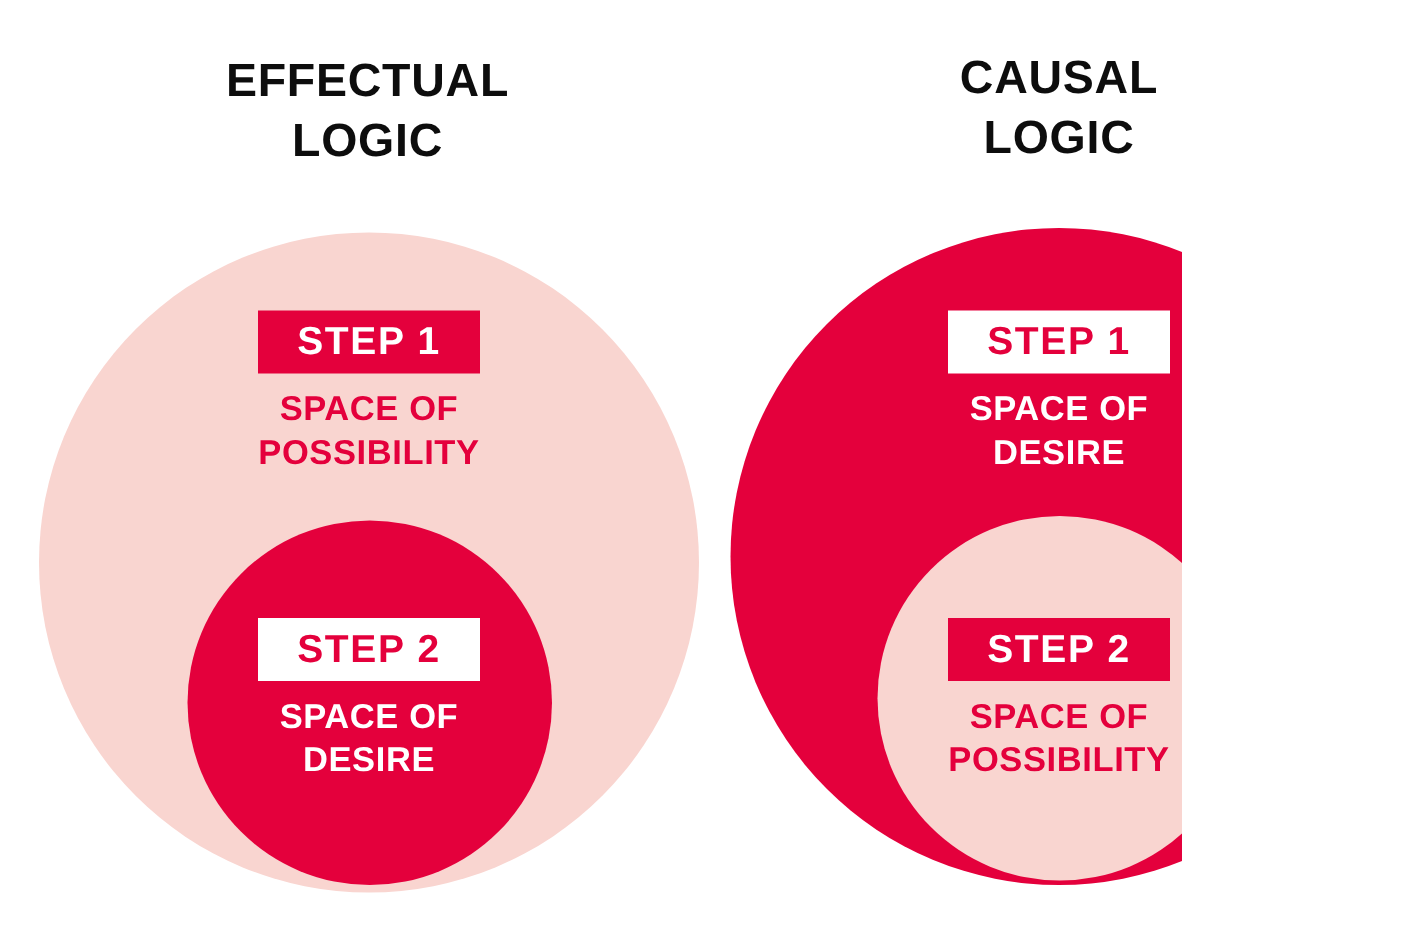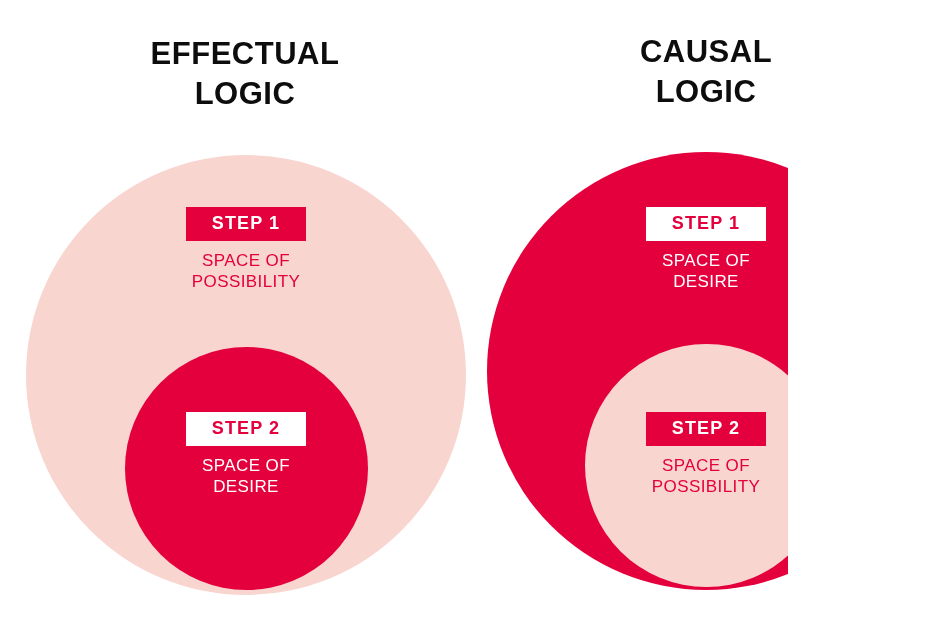--- a/index.html
+++ b/index.html
@@ -60,32 +60,32 @@
   }
   #step-left-1  { left: 81px;  top: 207px; }
   #step-left-2  { left: 81px;  top: 412px; }
   #step-right-1 { left: 541px; top: 207px; }
   #step-right-2 { left: 541px; top: 412px; }
 
   .step-badge {
     display: inline-block;
     padding: 7px 26px 8px 26px;
     font-weight: 800;
-    font-size: 18px;
+    font-size: 26px;
     letter-spacing: 1.1px;
     line-height: 1.05;
     text-transform: uppercase;
   }
   .badge-red-on-white   { background: #ffffff; color: #e4003c; }
   .badge-white-on-red   { background: #e4003c; color: #ffffff; }
 
   .step-caption {
     margin-top: 9px;
-    font-weight: 400;
-    font-size: 17px;
+    font-weight: 700;
+    font-size: 23px;
     line-height: 1.25;
     letter-spacing: 0.4px;
     text-transform: uppercase;
     white-space: pre-line;
   }
   .caption-red   { color: #e4003c; }
   .caption-white { color: #ffffff; }
 </style>
 </head>
 <body>

